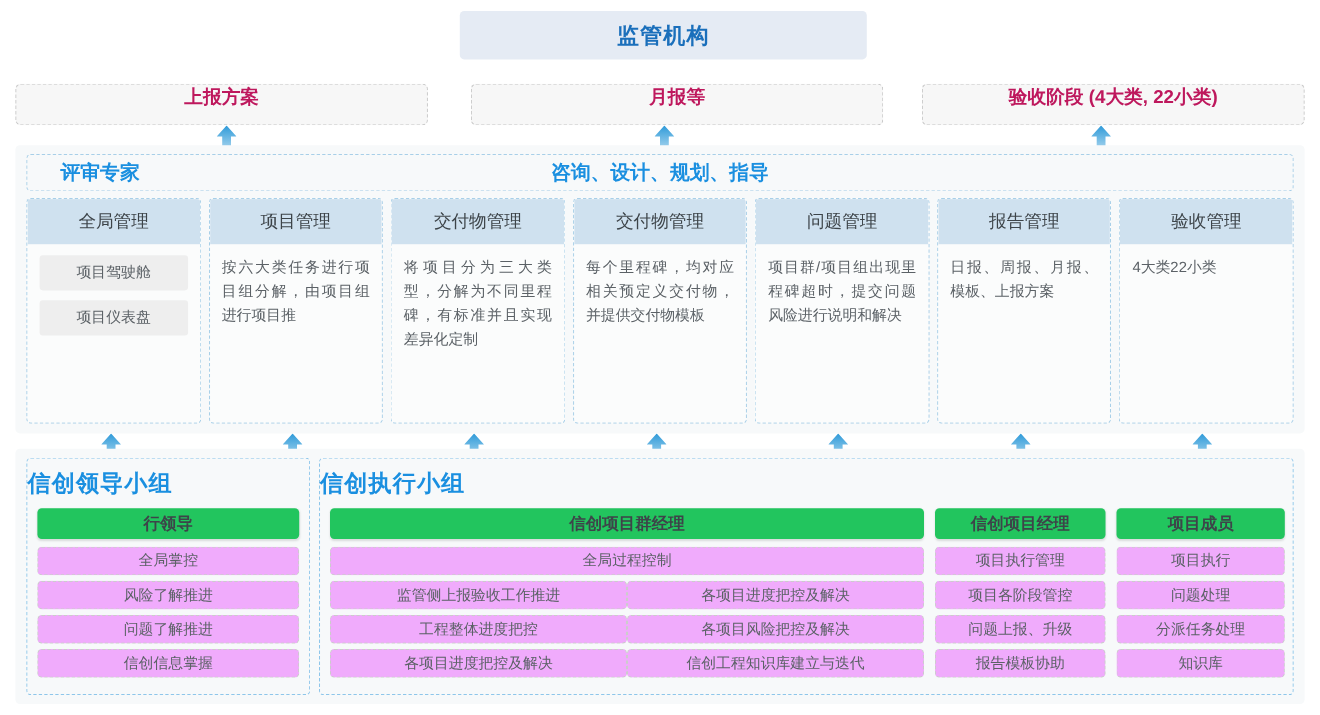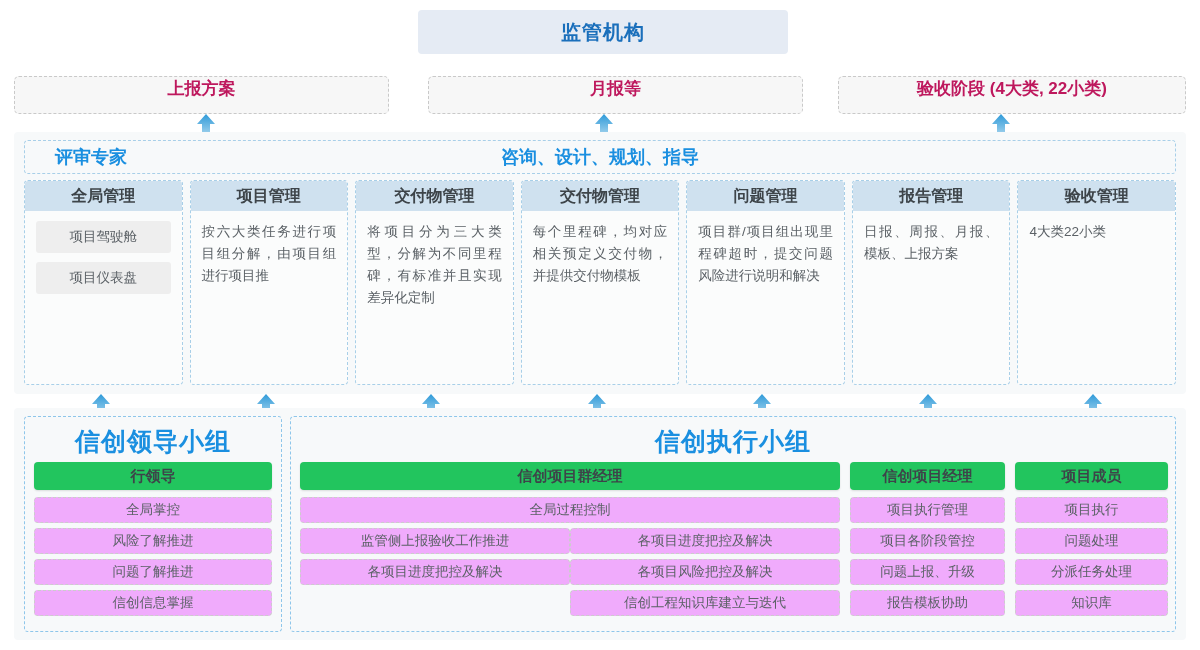--- a/index.html
+++ b/index.html
@@ -129,26 +129,26 @@
     border: 1px dashed #a8cfe8;
     border-radius: 4px;
     background: #fbfcfc;
     box-sizing: border-box;
     overflow: hidden;
     display: flex;
     flex-direction: column;
   }
   .col-head {
     background: #cfe1ef;
-    height: 30px;
+    height: 41px;
     display: flex;
     align-items: center;
     justify-content: center;
     font-size: 16px;
-    font-weight: bold;
+    font-weight: normal;
     color: #3d4449;
   }
   .col-body {
     flex: 1;
     padding: 10px 11px 6px 11px;
   }
   .col-para {
     font-size: 13.5px;
     line-height: 22px;
     color: #5b6166;
@@ -183,22 +183,22 @@
     top: 8px;
     height: 216px;
     border: 1px dashed #8ec6ea;
     border-radius: 4px;
     box-sizing: border-box;
   }
   #group-lead { left: 10px;  width: 258px; }
   #group-exec { left: 276px; width: 886px; }
 
   .group-title {
-    text-align: center;
-    font-size: 25px;
+    text-align: left;
+    font-size: 21px;
     font-weight: bold;
     color: #1a8fe0;
     padding-top: 8px;
     letter-spacing: 1px;
   }
 
   .role-cols {
     position: absolute;
     left: 9px;
     right: 9px;
@@ -400,20 +400,21 @@
 
   <div class="group-box" id="group-exec">
     <div class="group-title">信创执行小组</div>
 
     <div class="exec-pgm">
       <div class="role-head">信创项目群经理</div>
       <div class="role-item full-row">全局过程控制</div>
       <div class="two-col">
         <div>
           <div class="role-item">监管侧上报验收工作推进</div>
+          <div class="role-item">工程整体进度把控</div>
           <div class="role-item">各项目进度把控及解决</div>
         </div>
         <div>
           <div class="role-item">各项目进度把控及解决</div>
           <div class="role-item">各项目风险把控及解决</div>
           <div class="role-item">信创工程知识库建立与迭代</div>
         </div>
       </div>
     </div>
 

